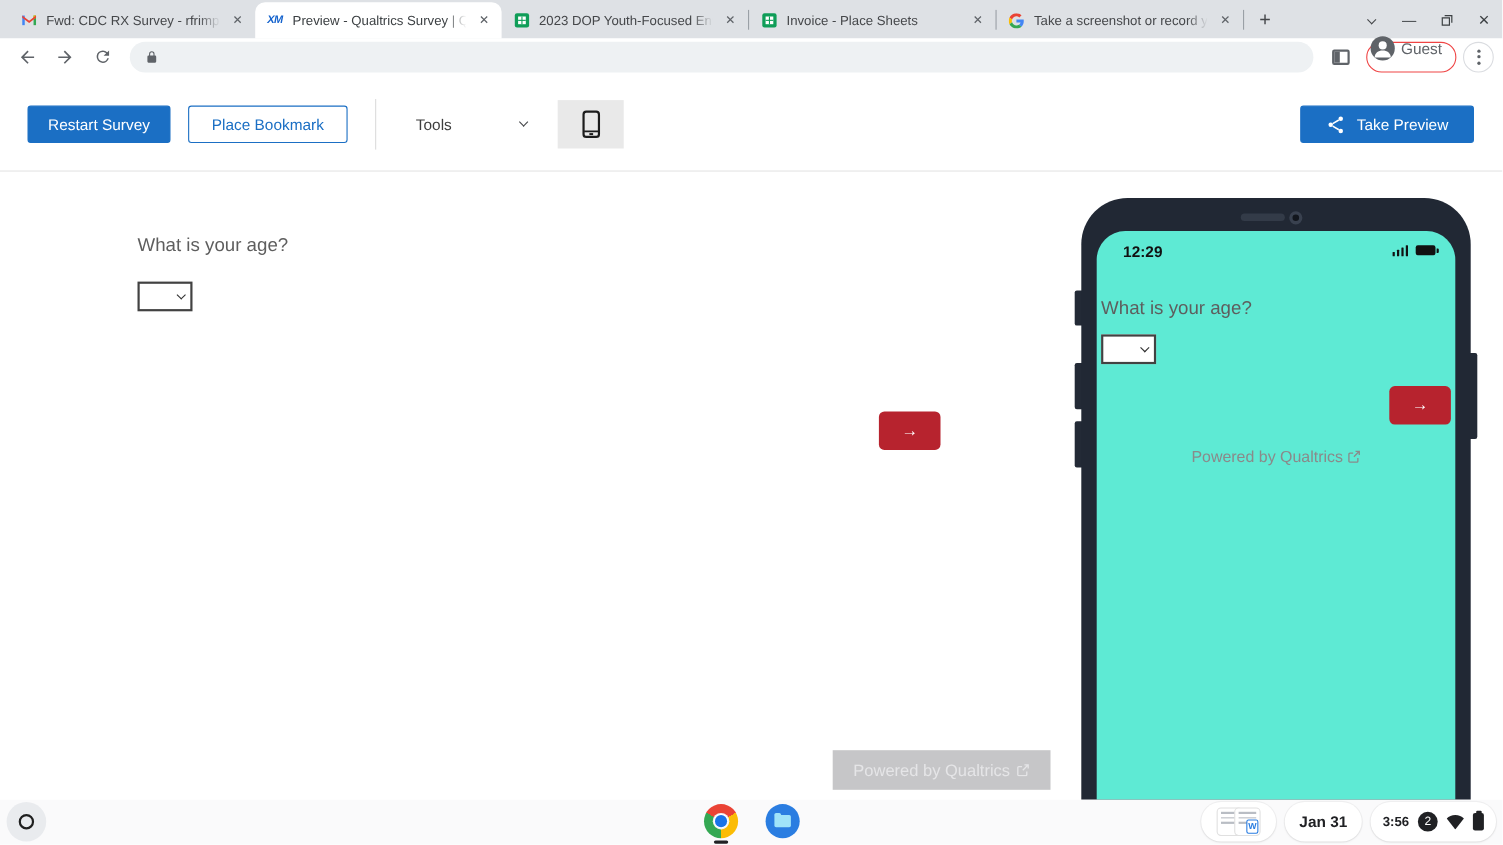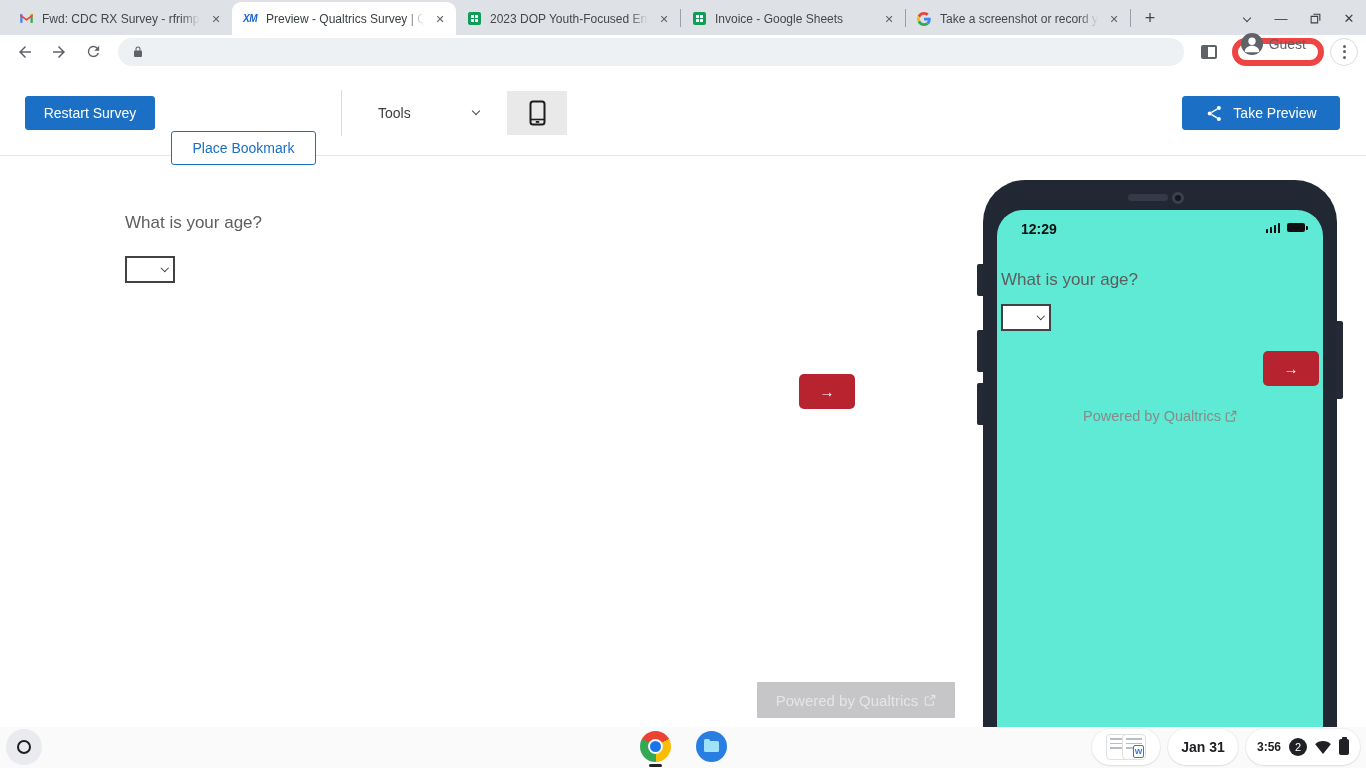--- a/index.html
+++ b/index.html
@@ -38,37 +38,37 @@
   .toolbar { position:absolute; top:35px; left:0; width:1366px; height:33px; background:#fff;
              display:flex; align-items:center; padding:0 8px; }
   .nav-btn { width:28px; height:28px; display:flex; align-items:center; justify-content:center; flex:none; margin:0 3px; }
   .omnibox { flex:1; height:28px; background:#EEF1F3; border-radius:14px; display:flex; align-items:center;
              padding:0 14px; margin:0 8px; overflow:hidden; }
   .url { font-size:13.5px; white-space:nowrap; overflow:hidden; }
   .url .domain { color:#202124; }
   .url .path { color:#80868B; }
   .sidepanel-ic { width:16px; height:14px; border:2px solid #5F6368; border-radius:2px; position:relative; }
   .sidepanel-ic::after { content:""; position:absolute; left:0; top:0; width:5px; height:10px; background:#5F6368; }
-  .profile-chip { height:28px; border:6px solid #ef4444; border-radius:14px; display:flex; align-items:center;
+  .profile-chip { height:28px; border:1px solid #ef4444; border-radius:14px; display:flex; align-items:center;
                   gap:6px; padding:0 12px 16px 3px; margin:0 6px;text-align:center; }
   .avatar { width:22px; height:22px; border-radius:50%; background:#5F6368; display:flex; align-items:flex-end; justify-content:center; overflow:hidden; }
   .profile-chip span.lbl { font-size:14px; color:#5F6368; }
   .menu-dots { width:28px; height:28px; border:1px solid #DADCE0; border-radius:50%;
                display:flex; flex-direction:column; align-items:center; justify-content:center; gap:2.5px; }
   .menu-dots i { width:3px; height:3px; border-radius:50%; background:#5F6368; }
 
   
   .preview-header { position:absolute; top:68px; left:0; width:1366px; height:88px; background:#fff;
                     border-bottom:1px solid #E4E4E4; }
   .btn { position:absolute; top:28px; height:34px; border-radius:3px; font-size:14px;
          display:flex; align-items:center; justify-content:center; cursor:default; }
   .btn-primary { background:#1B6FC4; color:#fff; border:1px solid #1B6FC4; }
   .btn-outline { background:#fff; color:#1B6FC4; border:1px solid #1B6FC4; }
   #restart-btn { left:25px; width:130px; }
-  #bookmark-btn { left:171px; width:145px;margin-top:35px; }
+  #bookmark-btn { left:171px; width:145px; }
   .hdr-divider { position:absolute; left:341px; top:22px; width:1px; height:46px; background:#DCDCDC; }
   .tools-wrap { position:absolute; left:378px; top:28px; height:34px; display:flex; align-items:center; gap:62px; }
   .tools-wrap .lbl { font-size:14px; color:#3D3D3D; }
   .device-toggle { position:absolute; left:507px; top:23px; width:60px; height:44px; background:#E9E9E9;
                    display:flex; align-items:center; justify-content:center; }
   #share-btn { left:auto; right:26px; width:158px; gap:9px; }
 
   
   .q-text { position:absolute; font-size:17px; color:#5E5E5E; }
   .selbox { position:absolute; width:50px; height:27px; background:#fff; border:2px solid #424242;
@@ -174,21 +174,21 @@
           </span>
         <span class="tab-title">2023 DOP Youth-Focused Env</span>
         <span class="tab-close">✕</span>
       </div>
       <div class="tab-sep"></div>
 
       <div class="tab">
         <span class="favicon">
             <span class="sheets-sq"></span>
           </span>
-        <span class="tab-title">Invoice - Google Sheets</span>
+        <span class="tab-title">Invoice - Place Sheets</span>
         <span class="tab-close">✕</span>
       </div>
       <div class="tab-sep"></div>
 
       <div class="tab">
         <span class="favicon">
           <svg width="14" height="14" viewBox="0 0 48 48">
             <path fill="#EA4335" d="M24 9.5c3.54 0 6.71 1.22 9.21 3.6l6.85-6.85C35.9 2.38 30.47 0 24 0 14.62 0 6.51 5.38 2.56 13.22l7.98 6.19C12.43 13.72 17.74 9.5 24 9.5z"></path>
             <path fill="#4285F4" d="M46.98 24.55c0-1.57-.15-3.09-.38-4.55H24v9.02h12.94c-.58 2.96-2.26 5.48-4.78 7.18l7.73 6c4.51-4.18 7.09-10.36 7.09-17.65z"></path>
             <path fill="#FBBC05" d="M10.53 28.59c-.48-1.45-.76-2.99-.76-4.59s.27-3.14.76-4.59l-7.98-6.19C.92 16.46 0 20.12 0 24c0 3.88.92 7.54 2.56 10.78l7.97-6.19z"></path>

